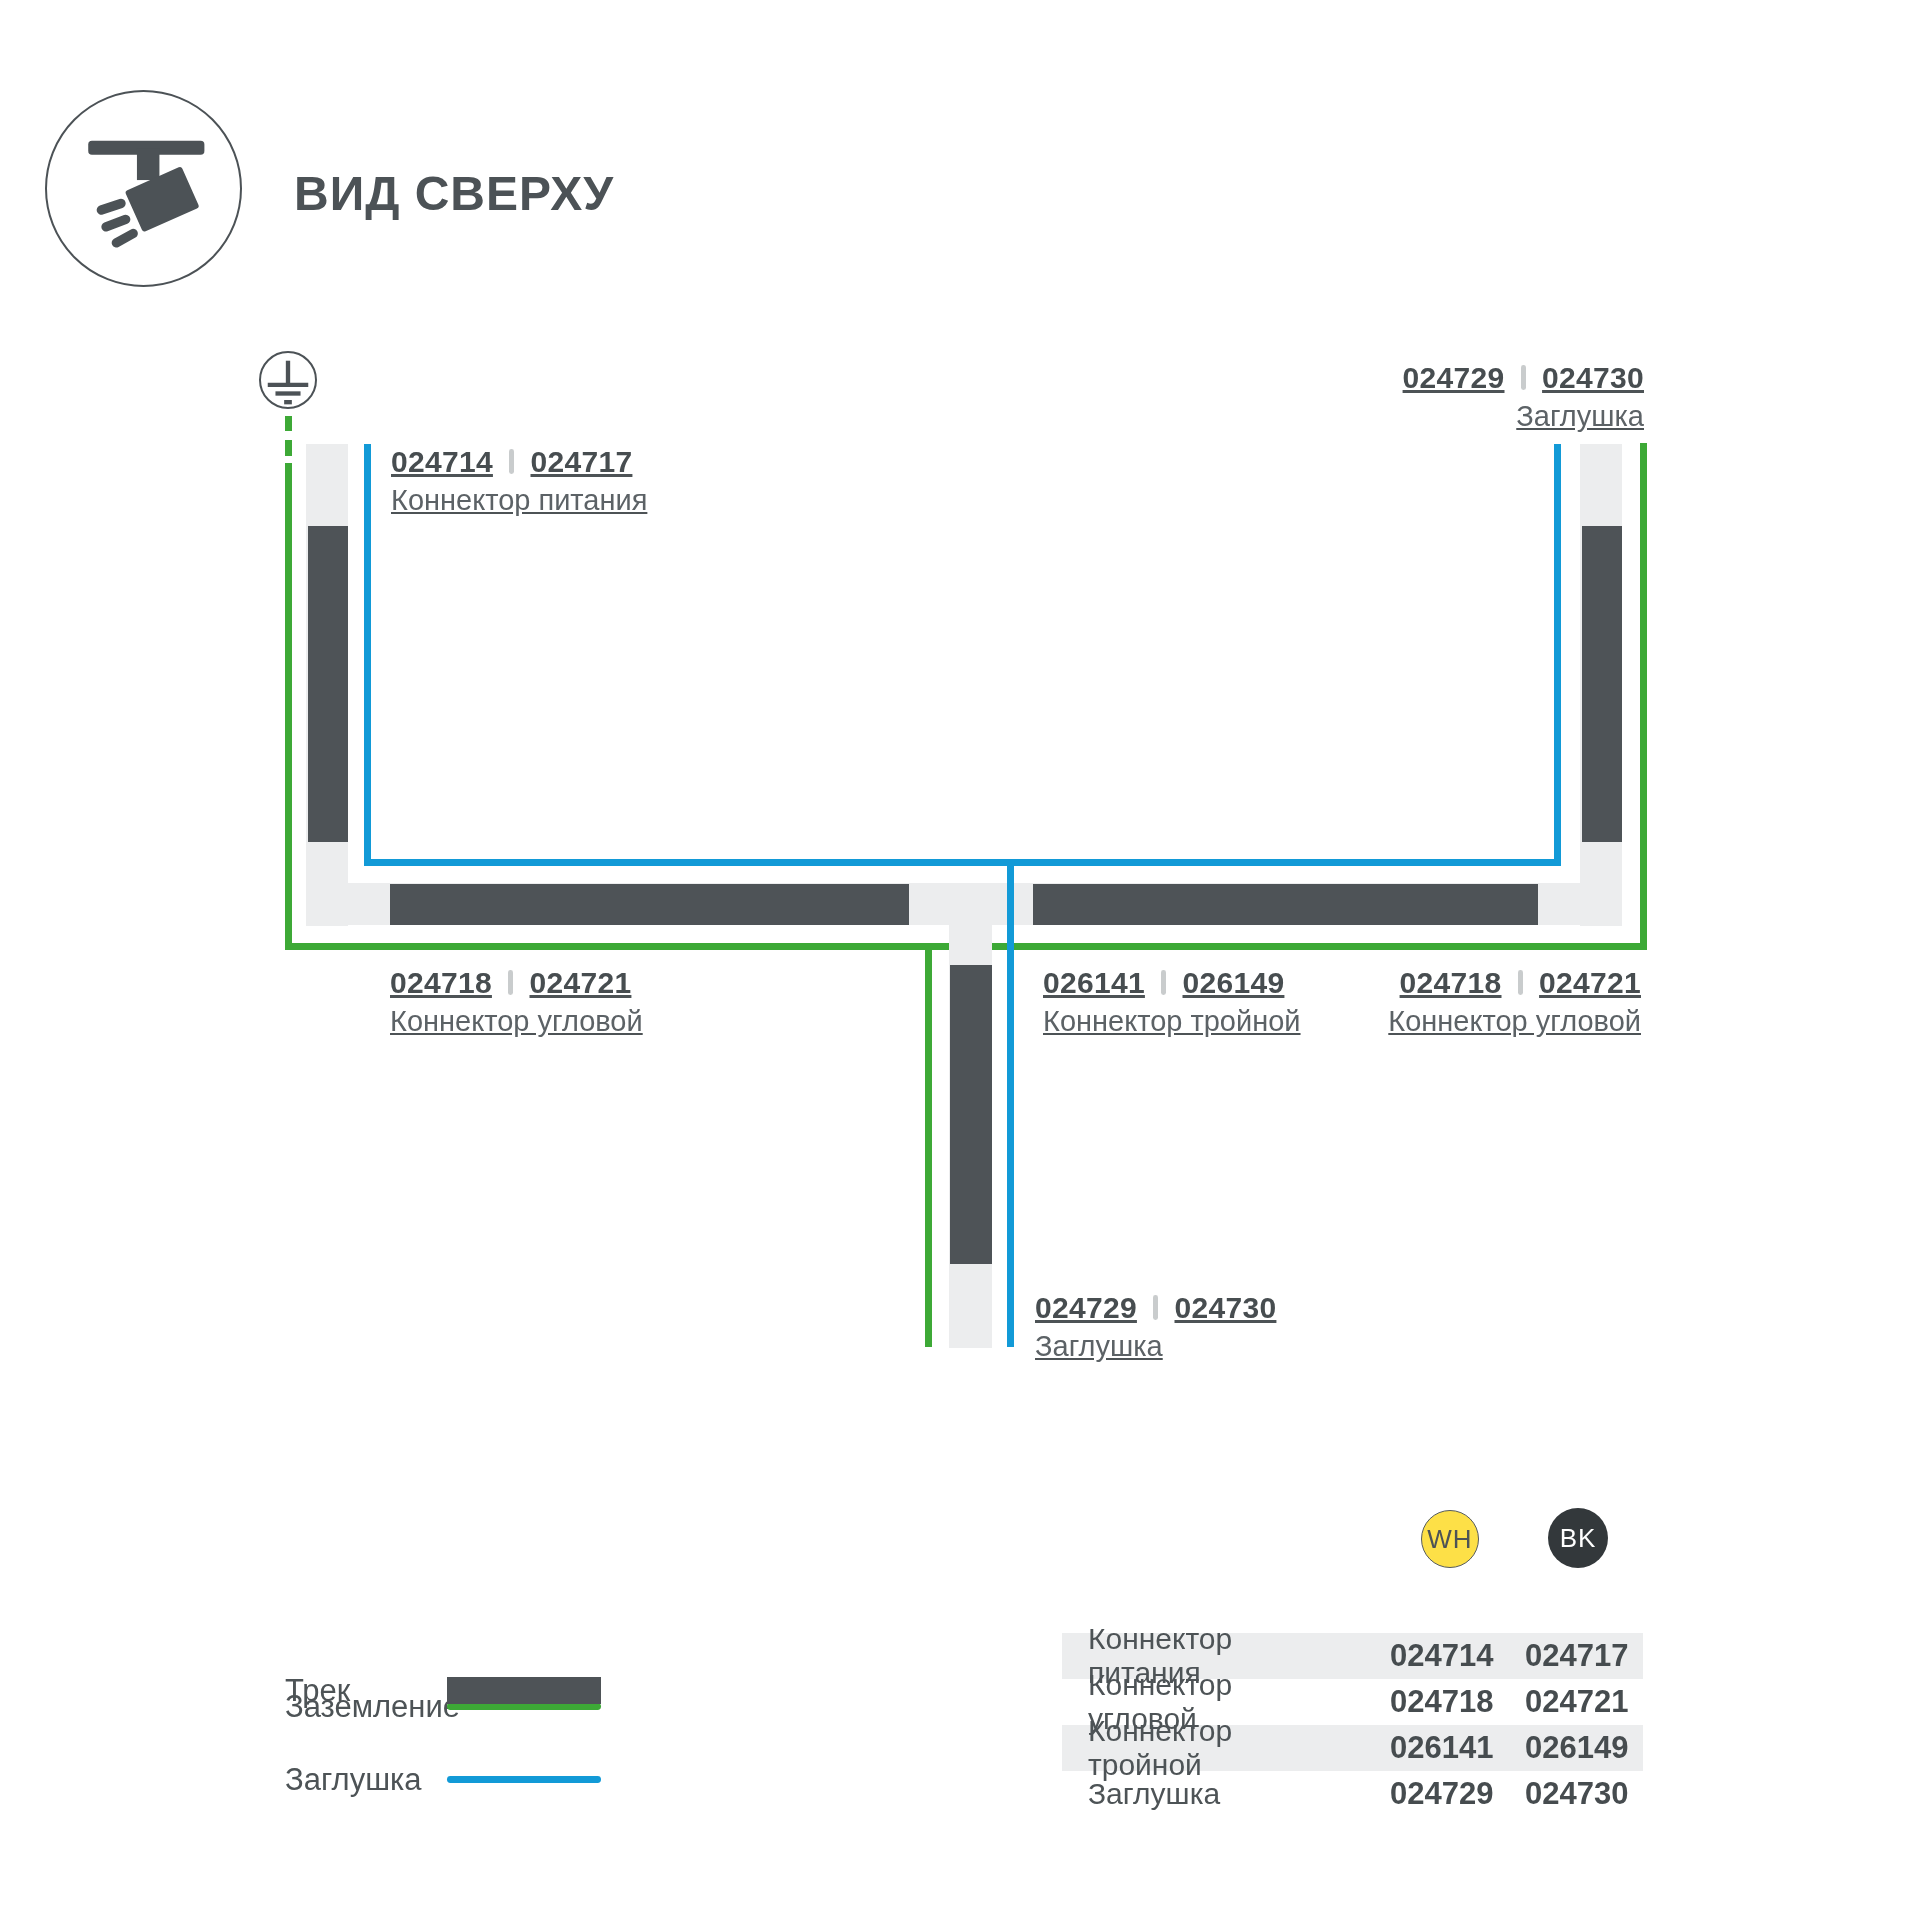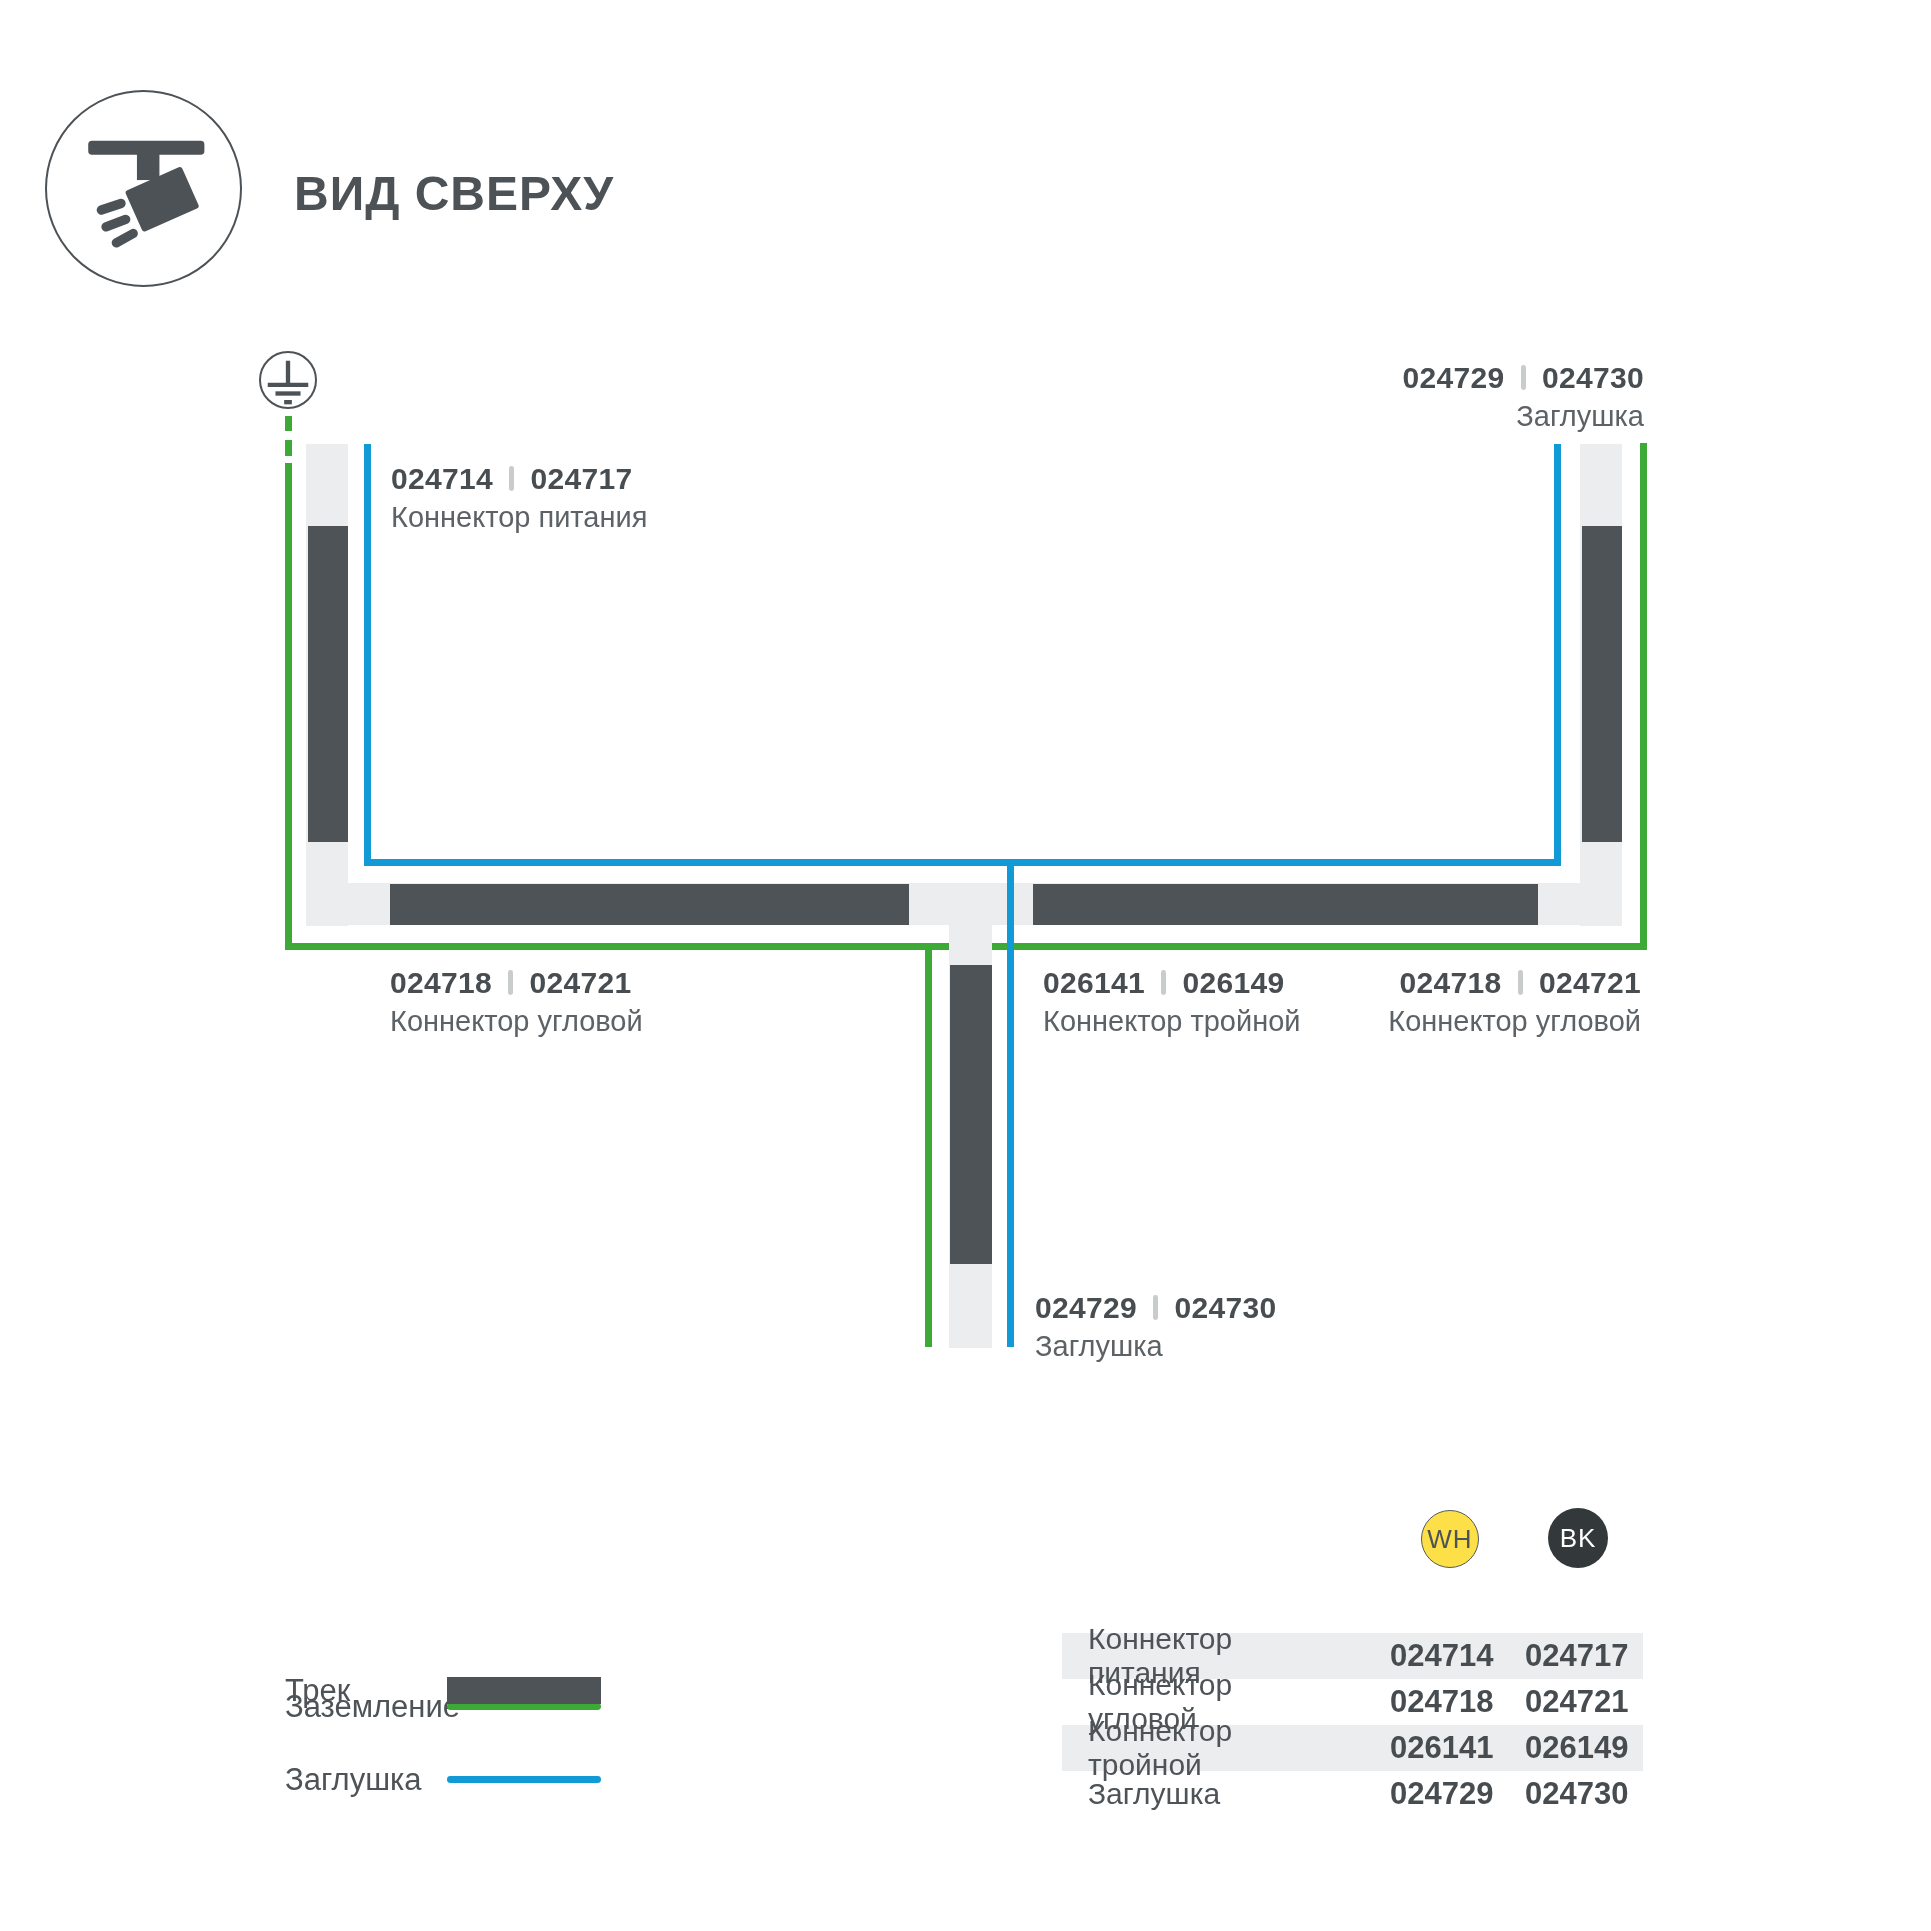--- a/index.html
+++ b/index.html
@@ -17,21 +17,21 @@
   .page-title{
     left:294px;top:126px;font-size:48px;font-weight:700;letter-spacing:1px;
     color:#4c5256;white-space:nowrap;
   }
 
   
   .green{background:#3da936;z-index:1;}
   .channel{background:#ecedee;z-index:2;}
   .blue{background:#129ad7;z-index:3;}
   .track{background:#4e5357;z-index:4;}
-  .lbl{z-index:5;white-space:nowrap;}
+  .lbl{z-index:5;white-space:nowrap;text-decoration:underline;}
 
   .codes{font-size:30px;font-weight:700;color:#474d50;line-height:31px;letter-spacing:0.3px;}
   .cap{font-size:29px;font-weight:400;color:#5c6266;line-height:29px;margin-top:8.7px;}
   .sep{
     display:inline-block;width:4.8px;height:25px;border-radius:2.4px;
     background:#c9cccd;margin:0 16.4px;vertical-align:-1.9px;
   }
   .ta-r{text-align:right;}
 
   
@@ -111,21 +111,21 @@
   <div class="abs blue" style="left:364px;top:819px;width:1197px;height:6.8px"></div>
   <div class="abs blue" style="left:1554px;top:404px;width:6.8px;height:422px"></div>
   <div class="abs blue" style="left:1007px;top:819px;width:6.8px;height:488px"></div>
 
   <div class="abs track" style="left:308px;top:486px;width:40px;height:316px"></div>
   <div class="abs track" style="left:1582px;top:486px;width:40px;height:316px"></div>
   <div class="abs track" style="left:390px;top:844px;width:519px;height:41px"></div>
   <div class="abs track" style="left:1033px;top:844px;width:505px;height:41px"></div>
   <div class="abs track" style="left:950px;top:925px;width:42px;height:299px"></div>
 
-  <div class="abs lbl" style="left:391px;top:423px">
+  <div class="abs lbl" style="left:391px;top:406px">
     <div class="codes"><span>024714</span><span class="sep"></span><span>024717</span></div>
     <div class="cap">Коннектор питания</div>
   </div>
 
   <div class="abs lbl ta-r" style="right:287px;top:322px">
     <div class="codes"><span>024729</span><span class="sep"></span><span>024730</span></div>
     <div class="cap">Заглушка</div>
   </div>
 
   <div class="abs lbl" style="left:390px;top:927px">

